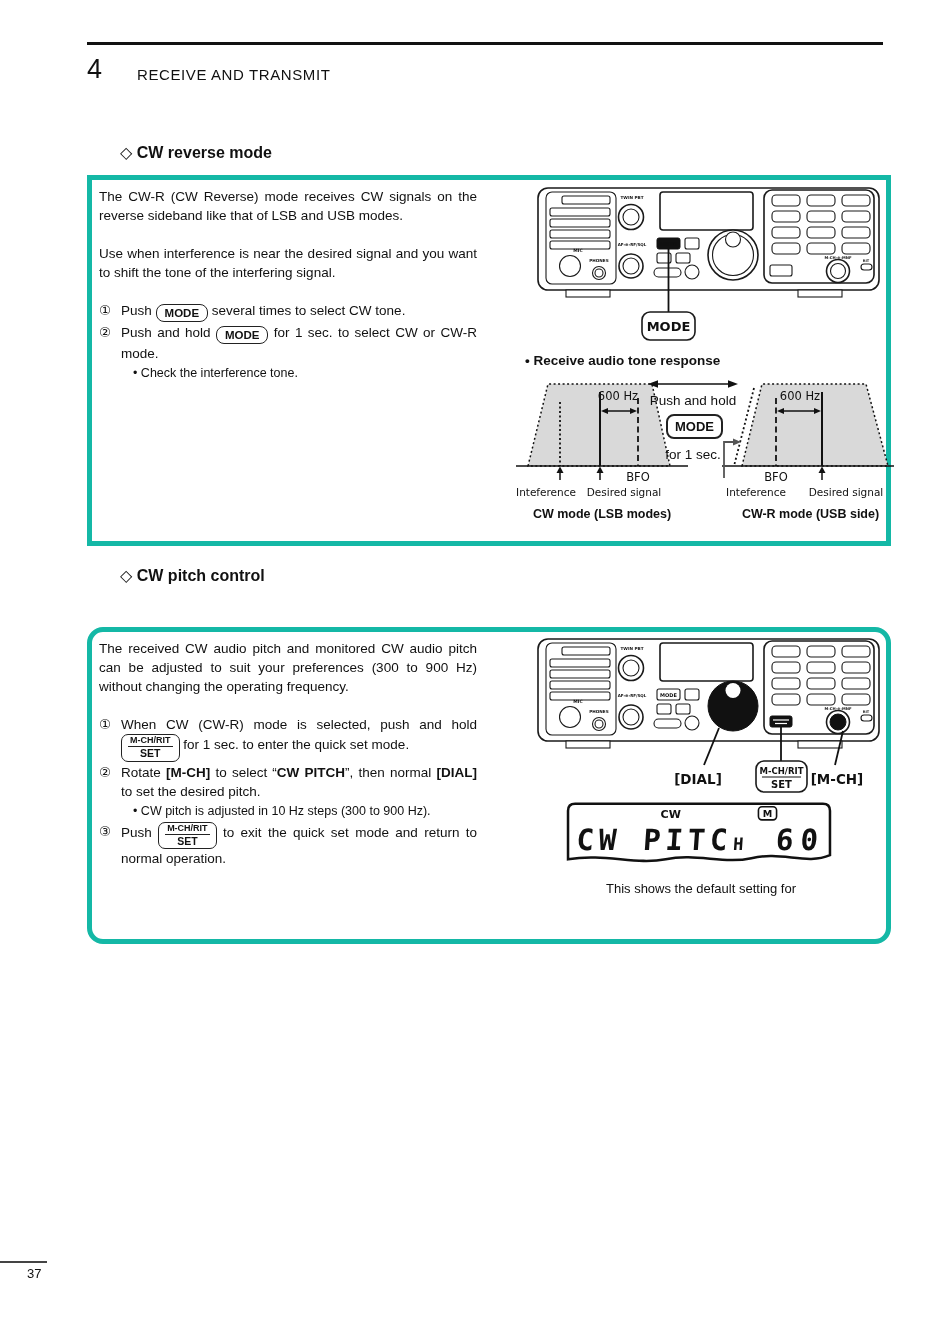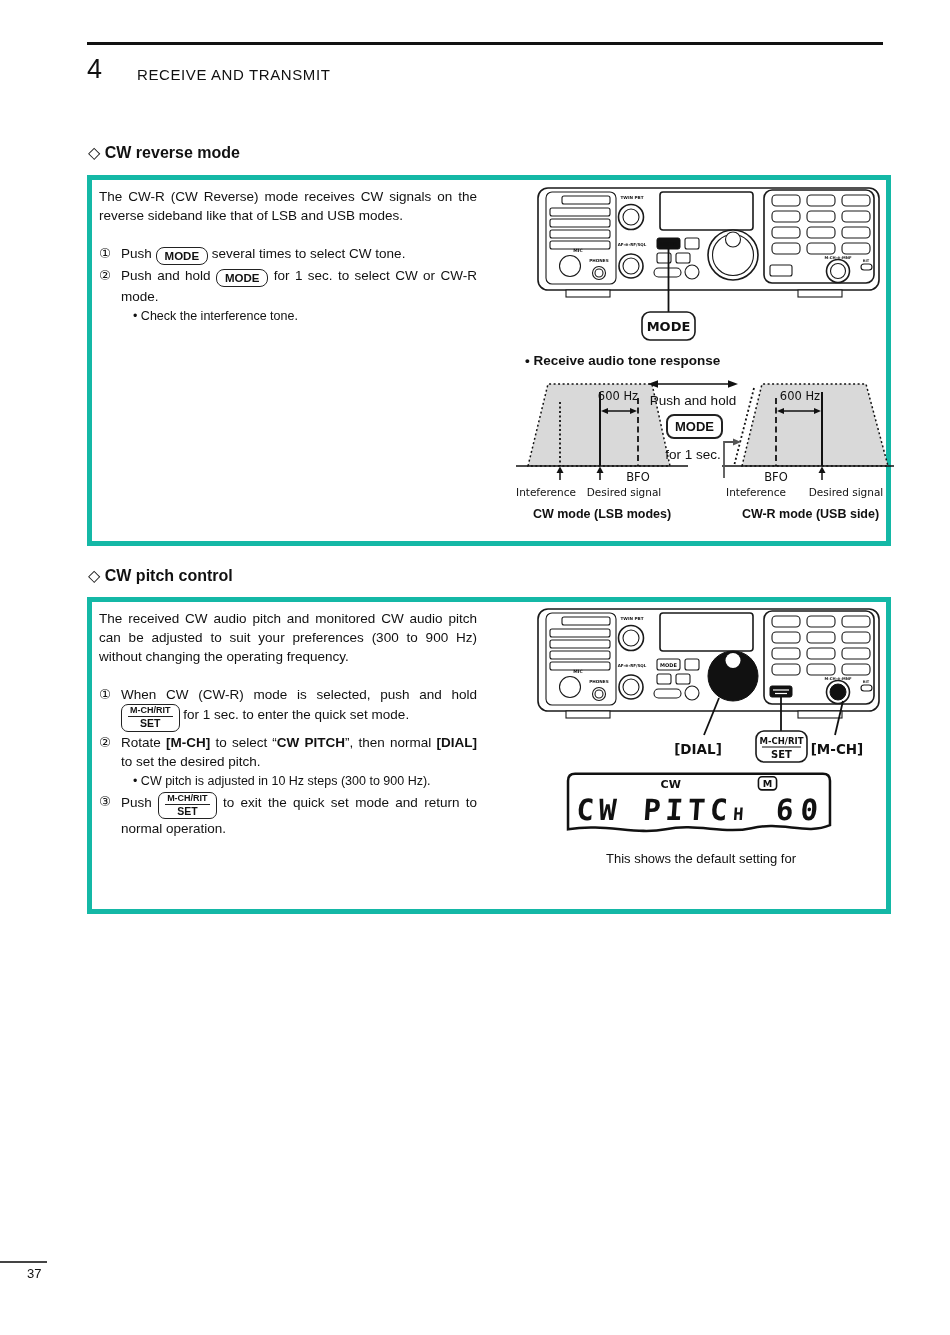--- a/index.html
+++ b/index.html
@@ -3,26 +3,26 @@
 <meta charset="utf-8">
 <style>
   html,body{margin:0;padding:0;background:#fff;}
   #page{position:relative;width:950px;height:1335px;background:#fff;overflow:hidden;
         font-family:"Liberation Sans","DejaVu Sans",sans-serif;color:#111;}
   .abs{position:absolute;}
   
   #toprule{left:87px;top:42px;width:796px;height:3px;background:#111;}
   #chapnum{left:87px;top:54px;font-size:27px;}
   #chaptitle{left:137px;top:66px;font-size:15px;letter-spacing:.6px;}
-  .sechead{font-size:16px;font-weight:bold;}
+  .sechead{font-size:16px;font-weight:bold;margin-left:32px;}
   #s1head{left:88px;top:143px;}
   #s2head{left:88px;top:566px;}
   .box{border:5px solid #14b8a6;background:#fff;}
   #box1{left:87px;top:175px;width:794px;height:361px;}
-  #box2{left:87px;top:597px;width:794px;height:307px;}
+  #box2{left:87px;top:627px;width:794px;height:307px;border-radius:16px;}
   .txtcol{left:7px;top:7px;width:378px;font-size:13.5px;line-height:19px;text-align:justify;}
   .para{margin:0 0 19px 0;}
   .step{position:relative;padding-left:22px;margin-top:1px;}
   .stepnum{position:absolute;left:0;top:0;}
   .sub{font-size:12.5px;padding-left:12px;margin-top:1px;}
   .keycap{display:inline-block;border:1.6px solid #222;border-radius:8px;padding:0 8px;
           font-weight:bold;font-size:11.5px;line-height:16px;vertical-align:-2px;}
   .keycap2{display:inline-block;border:1.5px solid #222;border-radius:7px;padding:1px 6px 2px;
            text-align:center;vertical-align:-8px;line-height:1;}
   .k2top{display:block;font-weight:bold;font-size:9px;border-bottom:1.2px solid #222;padding:0 2px 1px;}
@@ -47,20 +47,21 @@
 
   <div class="abs" id="toprule"></div>
   <div class="abs" id="chapnum">4</div>
   <div class="abs" id="chaptitle">RECEIVE AND TRANSMIT</div>
 
   <div class="abs sechead" id="s1head">◇ CW reverse mode</div>
 
   <div class="abs box" id="box1">
     <div class="abs txtcol">
       <p class="para">The CW-R (CW Reverse) mode receives CW signals on the reverse sideband like that of LSB and USB modes.</p>
+      <p class="para">Use when interference is near the desired signal and you want to shift the tone of the interfering signal.</p>
       <div class="step">
         <span class="stepnum">①</span>
         <span>Push</span>
         <span class="keycap">MODE</span>
         <span>several times to select CW tone.</span>
       </div>
       <div class="step">
         <span class="stepnum">②</span>
         <span>Push and hold</span>
         <span class="keycap">MODE</span>

